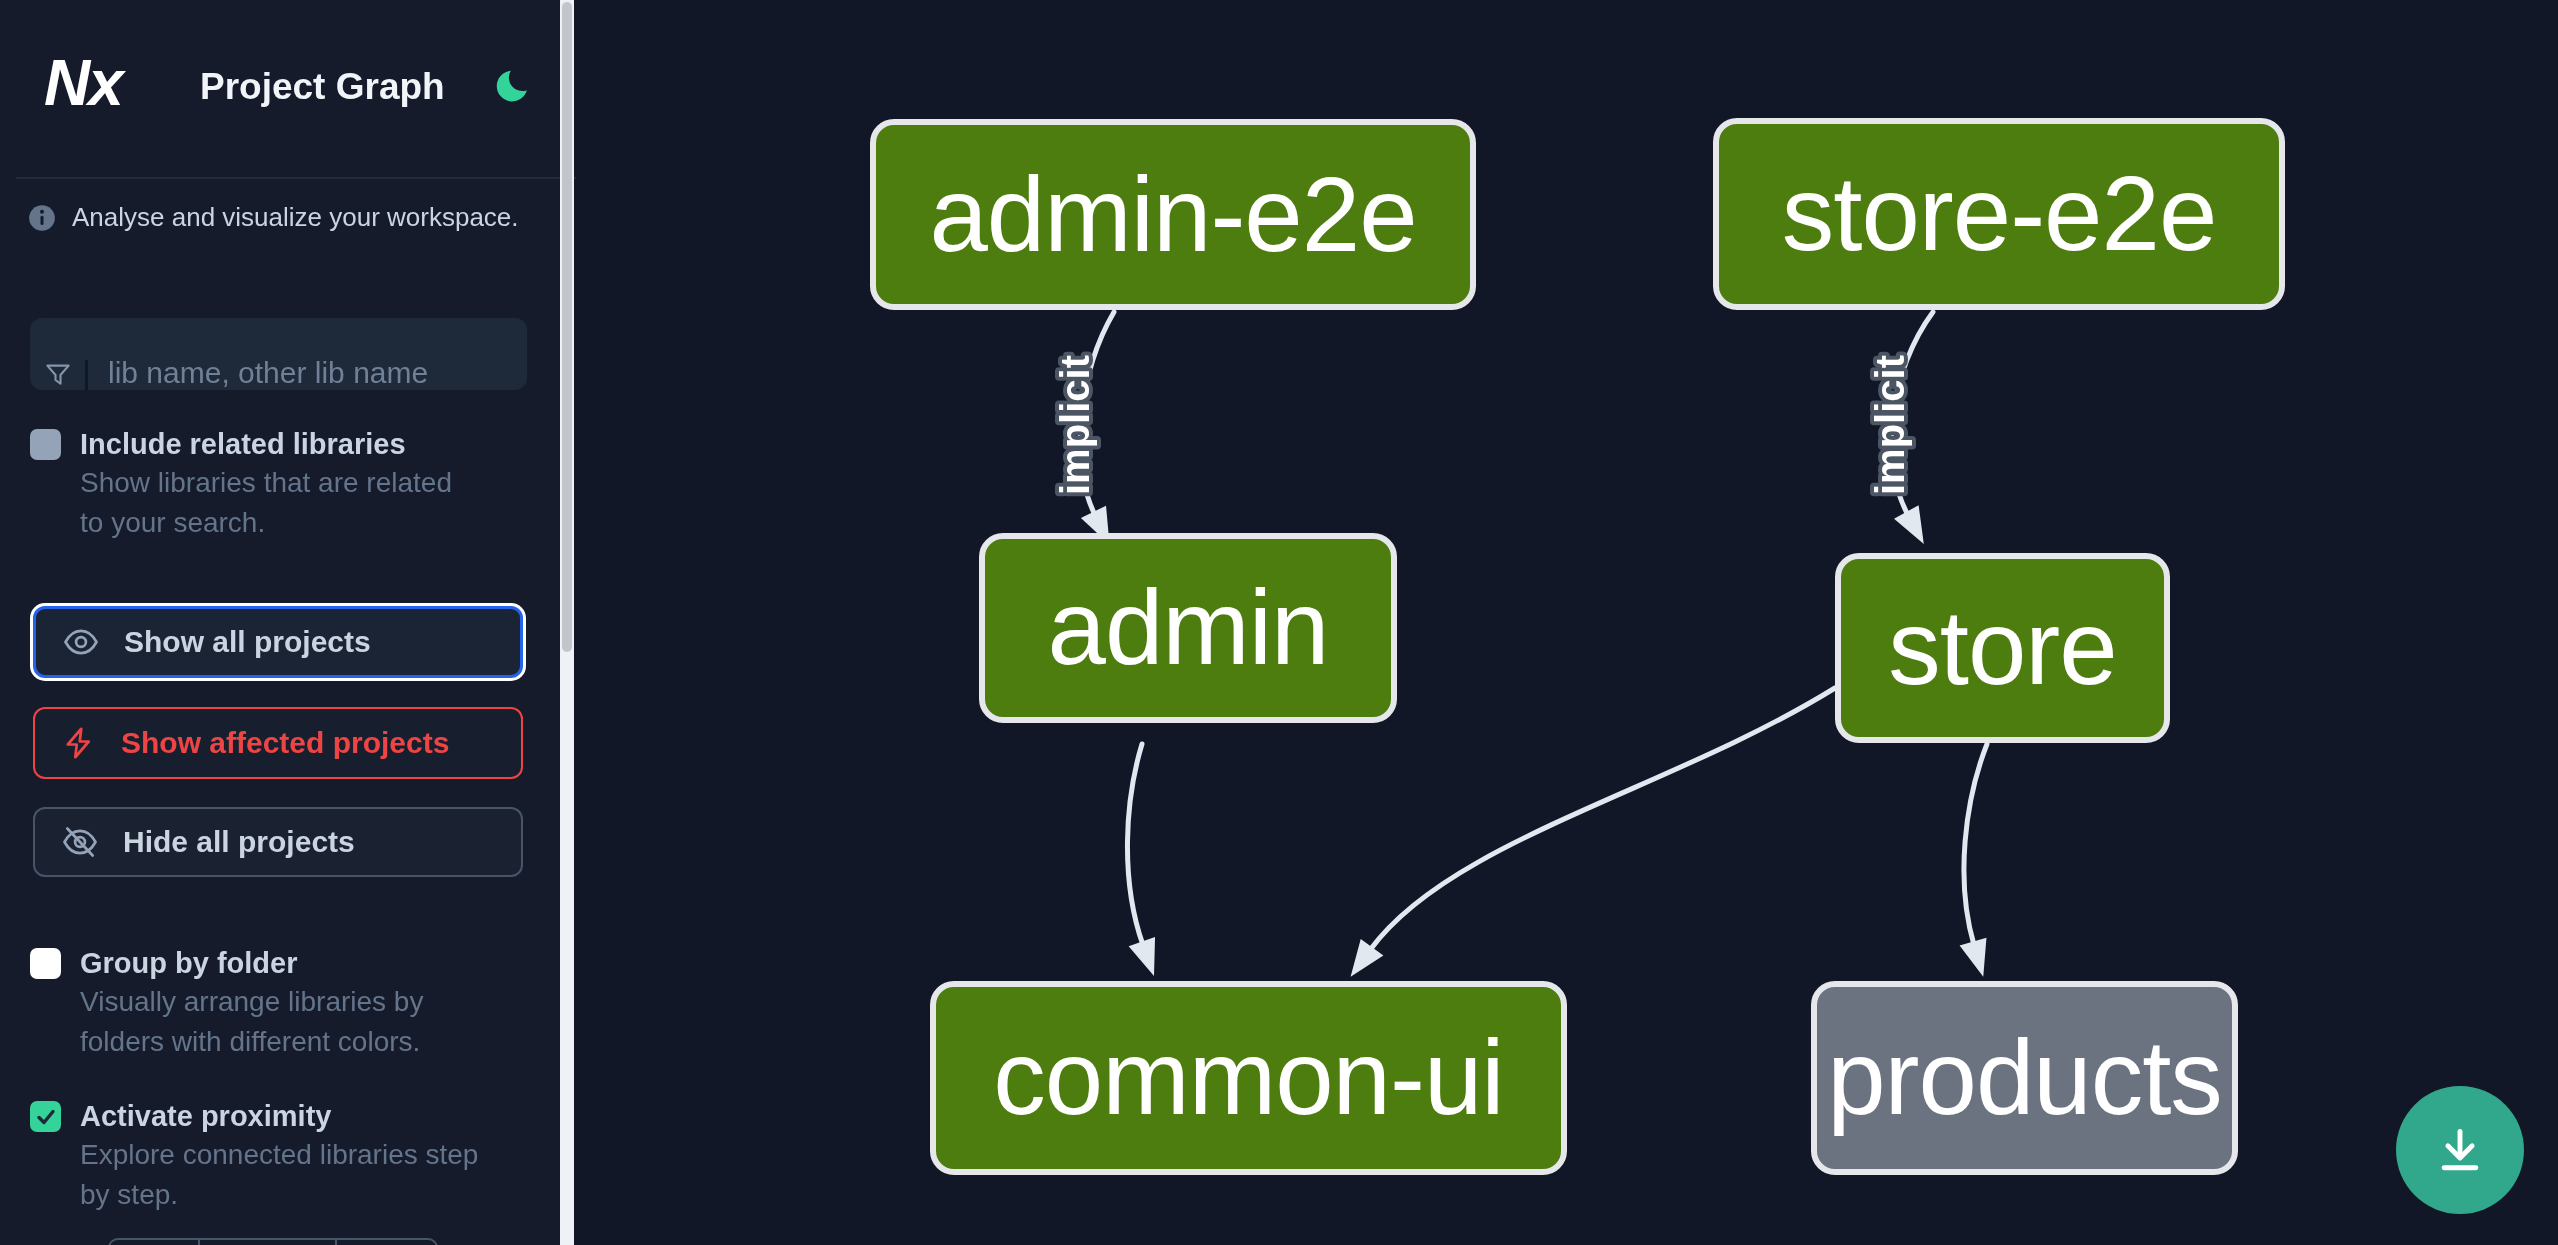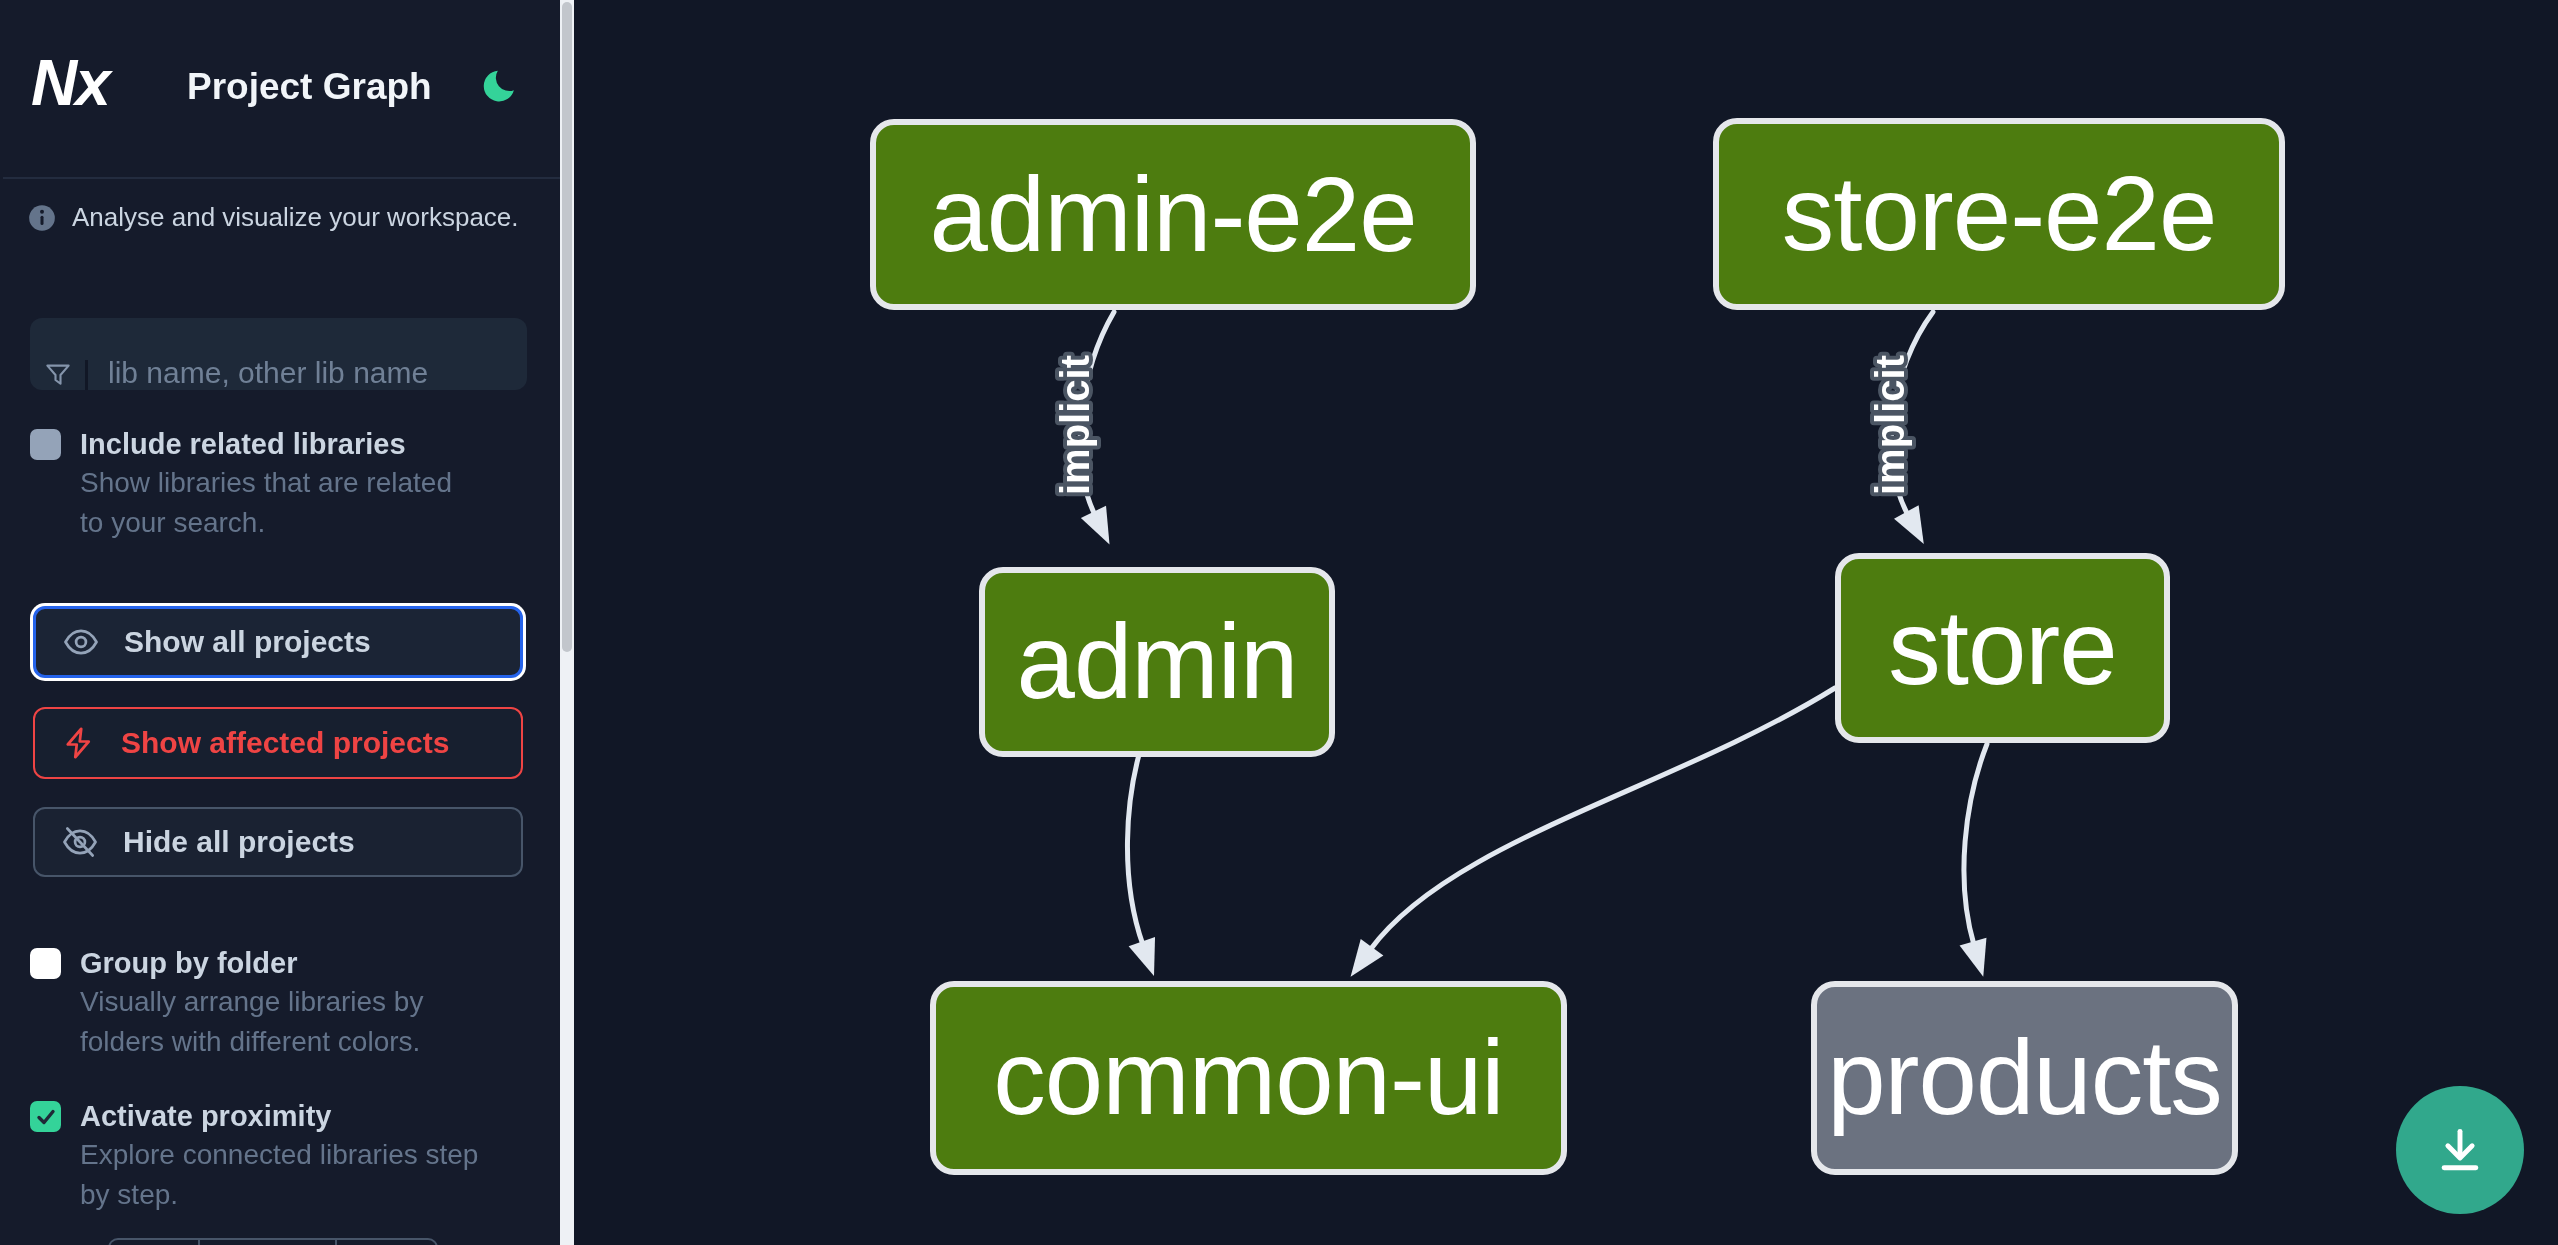--- a/index.html
+++ b/index.html
@@ -20,21 +20,21 @@
           color:#ffffff; font-size:105px; letter-spacing:-1px; cursor:pointer; }
   .node.gray { background:#6b7280; }
 
   .fab { position:absolute; left:2396px; top:1086px; width:128px; height:128px;
          border-radius:50%; background:#31a88c; border:none; display:flex;
          align-items:center; justify-content:center; cursor:pointer; }
 
   
   .sidebar { position:absolute; left:0; top:0; width:560px; height:1245px;
              background:#151b2b; color:#cbd5e1; }
-  .hdr { position:absolute; left:3px; top:0; width:560px; height:178px; }
+  .hdr { position:absolute; left:16px; top:0; width:560px; height:178px; }
   .logo { position:absolute; left:28px; top:46px; font-size:64px; font-weight:800;
           color:#ffffff; letter-spacing:-2px; font-style:italic; }
   .title { position:absolute; left:184px; top:66px; font-size:37px; font-weight:700;
            color:#f1f5f9; }
   .theme-btn { position:absolute; left:474px; top:64px; width:46px; height:46px;
                background:transparent; border:none; cursor:pointer; }
   .hdr-divider { position:absolute; left:0; top:177px; width:560px; height:2px;
                  background:#232c3f; }
 
   .tagline { position:absolute; left:28px; top:202px; display:flex; align-items:center; gap:16px; }
@@ -93,21 +93,21 @@
       <path class="edge" d="M 1933 312 C 1890 370, 1878 460, 1908 515" marker-end="url(#arrow)"></path>
       <path class="edge" d="M 1142 744 C 1125 800, 1120 880, 1143 945" marker-end="url(#arrow)"></path>
       <path class="edge" d="M 1835 688 C 1670 790, 1450 840, 1370 950" marker-end="url(#arrow)"></path>
       <path class="edge" d="M 1987 744 C 1965 800, 1955 880, 1974 945" marker-end="url(#arrow)"></path>
       <text class="edge-label" transform="translate(1078 425) rotate(-90)">implicit</text>
       <text class="edge-label" transform="translate(1893 425) rotate(-90)">implicit</text>
     </svg>
 
     <div class="node" style="left:870px;top:119px;width:606px;height:191px">admin-e2e</div>
     <div class="node" style="left:1713px;top:118px;width:572px;height:192px">store-e2e</div>
-    <div class="node" style="left:979px;top:567px;width:356px;height:190px">admin</div>
+    <div class="node" style="left:979px;top:533px;width:418px;height:190px">admin</div>
     <div class="node" style="left:1835px;top:553px;width:335px;height:190px">store</div>
     <div class="node" style="left:930px;top:981px;width:637px;height:194px">common-ui</div>
     <div class="node gray" style="left:1811px;top:981px;width:427px;height:194px">products</div>
 
     <button class="fab">
       <svg class="icon" width="56" height="56" viewBox="0 0 24 24" fill="none" stroke="#ffffff" stroke-width="2.1" stroke-linecap="round" stroke-linejoin="round">
         <path d="M12 4 v10.5"></path>
           <path d="M6.8 10.2 L12 15.4 L17.2 10.2"></path>
           <path d="M5.2 19.6 h13.6"></path>
       </svg>

